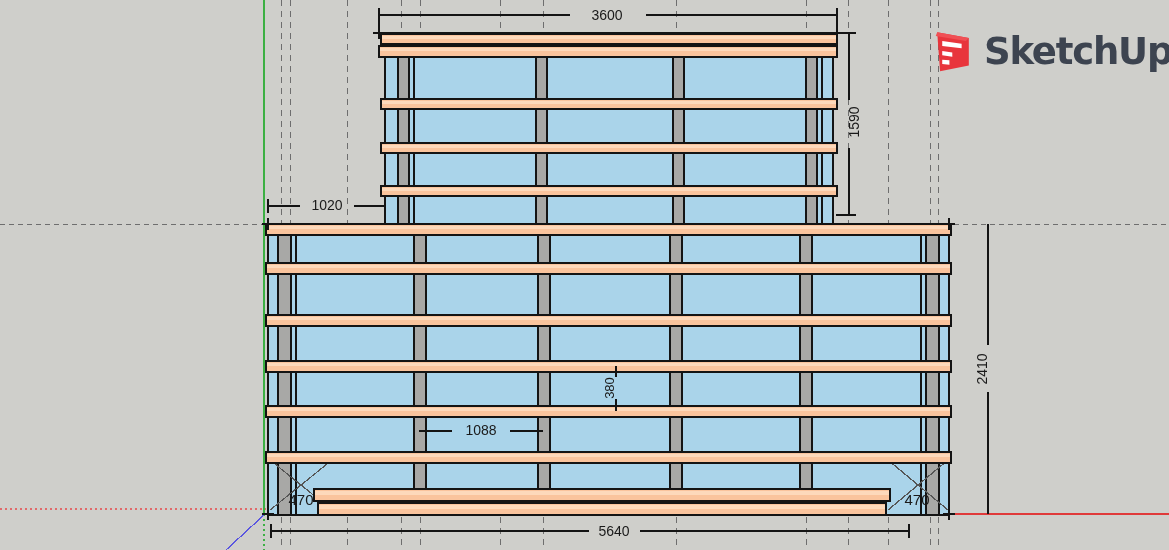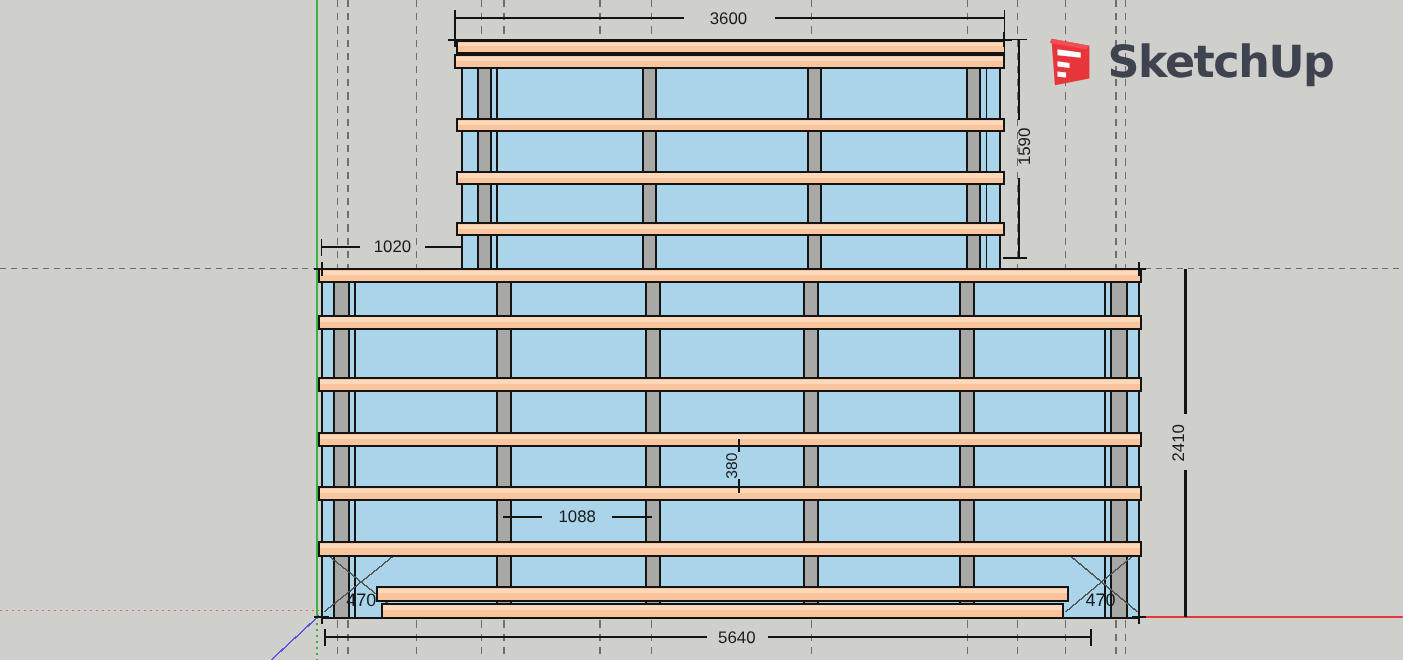--- a/index.html
+++ b/index.html
@@ -15,25 +15,24 @@
   #svgroot{position:absolute;left:0;top:0;}
   .dimtext{
     font-family:"Liberation Sans", sans-serif;
     font-size:14px;
     fill:#1a1a1a;
     text-anchor:middle;
     dominant-baseline:middle;
   }
   #logo{
     position:absolute;
-    left:890px;top:25px;
+    left:930px;top:25px;
     width:200px;height:52px;
     display:flex;align-items:center;
     pointer-events:none;
-    justify-content:center;
   }
   #logo .mark{width:46px;height:46px;margin-right:8px;flex:0 0 auto;}
   #logo .word{
     font-family:"DejaVu Sans", sans-serif;
     font-weight:bold;
     font-size:37px;
     letter-spacing:-1.2px;
     color:#3d4450;
     line-height:1;
     white-space:nowrap;

